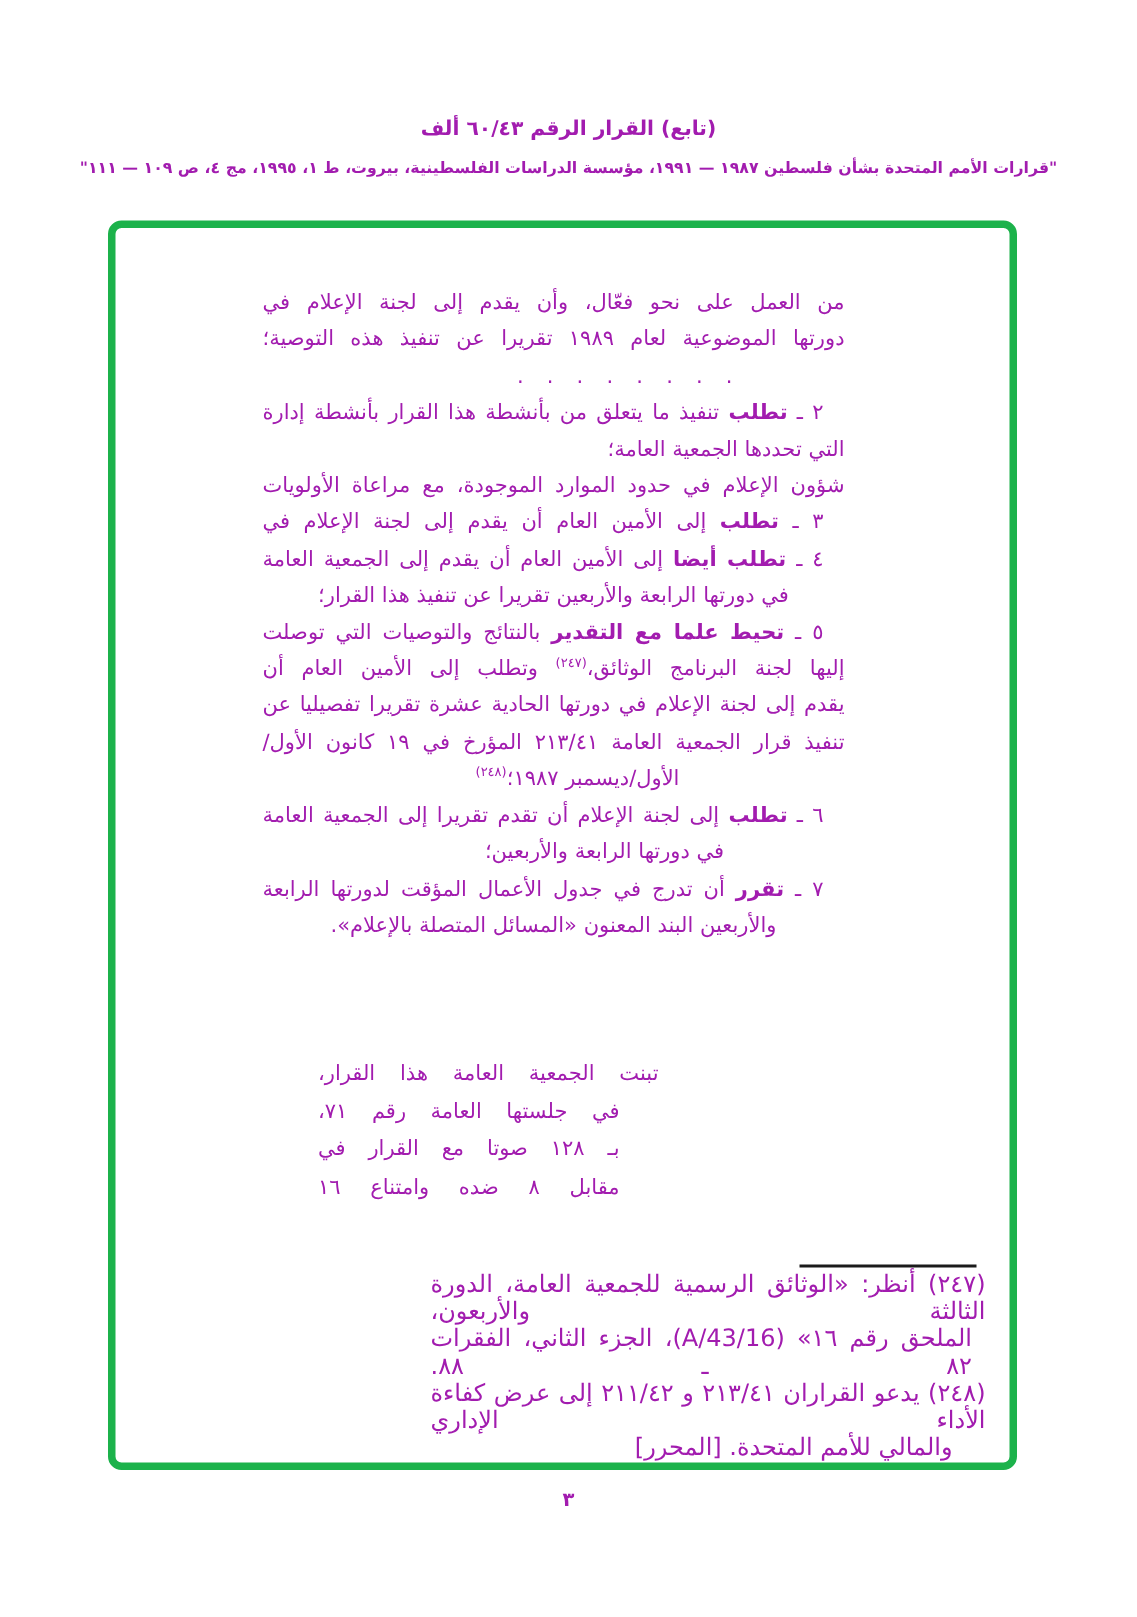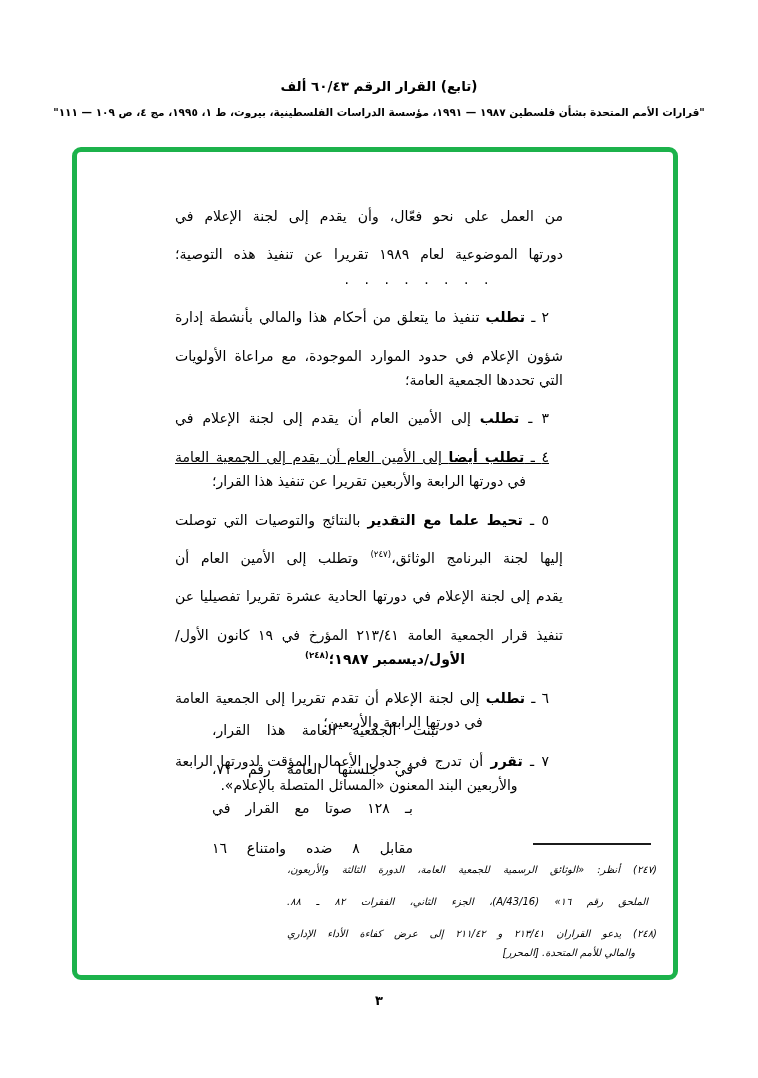--- a/index.html
+++ b/index.html
@@ -11,58 +11,58 @@
         font-size:10.5px;font-weight:bold;white-space:nowrap;}
   .hlbox{position:absolute;left:72px;top:147px;width:596px;height:823px;
          border:5px solid #1cb24b;border-radius:9px;}
   .bodycol{position:absolute;left:175px;top:190px;width:388px;
            font-size:14px;line-height:24.4px;}
   .votecol{position:absolute;left:212px;top:704px;width:201px;
            font-size:14px;line-height:25.2px;}
   .fnsep{position:absolute;left:533px;top:843px;width:118px;height:0;
          border-top:2px solid #1b1b1b;}
   .fncol{position:absolute;left:287px;top:847px;width:370px;
-         font-size:10px;line-height:18.2px;font-style:italic;}
+         font-size:16px;line-height:18.2px;}
   .pagenum{position:absolute;top:993px;left:0;right:0;text-align:center;
            font-size:13px;font-weight:bold;}
   .tl{min-height:1em;}
-  .lj{text-align:justify;text-align-last:justify;margin-top:14px;}
+  .lj{text-align:justify;text-align-last:justify;}
   .ll{text-align:center;}
   .lr{text-align:right;}
   .dots{direction:ltr;text-align:center;position:relative;left:48px;
         word-spacing:9px;letter-spacing:1px;}
   b{font-weight:700;}
   sup{font-size:0.62em;line-height:0;}
 </style>
 </head>
 <body>
 
-<div class="page" style="color: #000000;">
+<div class="page" style="color: #a21caf;">
 
   <div class="title">(تابع) القرار الرقم ٦٠/٤٣ ألف</div>
 
   <div class="cite">"قرارات الأمم المتحدة بشأن فلسطين ١٩٨٧ — ١٩٩١، مؤسسة الدراسات الفلسطينية، بيروت، ط ١، ١٩٩٥، مج ٤، ص ١٠٩ — ١١١"</div>
 
   <div class="hlbox" style="border-color: rgb(28, 178, 75);"></div>
 
   <div class="bodycol">
       <div class="tl lj"><span>من العمل على نحو فعّال، وأن يقدم إلى لجنة الإعلام في</span></div>
       <div class="tl lj"><span>دورتها الموضوعية لعام ١٩٨٩ تقريرا عن تنفيذ هذه التوصية؛</span></div>
       <div class="tl dots">. . . . . . . .</div>
-      <div class="tl lj" style="text-indent: 14px;"><span>٢ ـ </span><b>تطلب</b><span> تنفيذ ما يتعلق من أحكام هذا والمالي بأنشطة إدارة</span></div>
+      <div class="tl lj" style="text-indent: 14px;"><span>٢ ـ </span><b>تطلب</b><span> تنفيذ ما يتعلق من بأنشطة هذا القرار بأنشطة إدارة</span></div>
+      <div class="tl lr"><span>التي تحددها الجمعية العامة؛</span></div>
       <div class="tl lj"><span>شؤون الإعلام في حدود الموارد الموجودة، مع مراعاة الأولويات</span></div>
-      <div class="tl lr"><span>التي تحددها الجمعية العامة؛</span></div>
       <div class="tl lj" style="text-indent: 14px;"><span>٣ ـ </span><b>تطلب</b><span> إلى الأمين العام أن يقدم إلى لجنة الإعلام في</span></div>
-      <div class="tl lj" style="text-indent: 14px; text-decoration: underline;"><span>٤ ـ </span><b>تطلب أيضا</b><span> إلى الأمين العام أن يقدم إلى الجمعية العامة</span></div>
+      <div class="tl lj" style="text-indent: 14px;"><span>٤ ـ </span><b>تطلب أيضا</b><span> إلى الأمين العام أن يقدم إلى الجمعية العامة</span></div>
       <div class="tl ll"><span>في دورتها الرابعة والأربعين تقريرا عن تنفيذ هذا القرار؛</span></div>
       <div class="tl lj" style="text-indent: 14px;"><span>٥ ـ </span><b>تحيط علما مع التقدير</b><span> بالنتائج والتوصيات التي توصلت</span></div>
       <div class="tl lj"><span>إليها لجنة البرنامج الوثائق،</span><sup>(٢٤٧)</sup><span> وتطلب إلى الأمين العام أن</span></div>
       <div class="tl lj"><span>يقدم إلى لجنة الإعلام في دورتها الحادية عشرة تقريرا تفصيليا عن</span></div>
       <div class="tl lj"><span>تنفيذ قرار الجمعية العامة ٢١٣/٤١ المؤرخ في ١٩ كانون الأول/</span></div>
-      <div class="tl ll" style="margin-left: 32px; font-weight: bold;"><span>الأول/ديسمبر ١٩٨٧؛</span><sup>(٢٤٨)</sup></div>
+      <div class="tl ll" style="margin-left: 32px;"><span>الأول/ديسمبر ١٩٨٧؛</span><sup>(٢٤٨)</sup></div>
       <div class="tl lj" style="text-indent: 14px;"><span>٦ ـ </span><b>تطلب</b><span> إلى لجنة الإعلام أن تقدم تقريرا إلى الجمعية العامة</span></div>
       <div class="tl ll" style="margin-left: 68px;"><span>في دورتها الرابعة والأربعين؛</span></div>
       <div class="tl lj" style="text-indent: 14px;"><span>٧ ـ </span><b>تقرر</b><span> أن تدرج في جدول الأعمال المؤقت لدورتها الرابعة</span></div>
       <div class="tl ll"><span>والأربعين البند المعنون «المسائل المتصلة بالإعلام».</span></div>
     </div>
 
   <div class="votecol">
       <div class="tl lj" style="margin-right: -26px;"><span>تبنت الجمعية العامة هذا القرار،</span></div>
       <div class="tl lj"><span>في جلستها العامة رقم ٧١،</span></div>
       <div class="tl lj"><span>بـ ١٢٨ صوتا مع القرار في</span></div>

